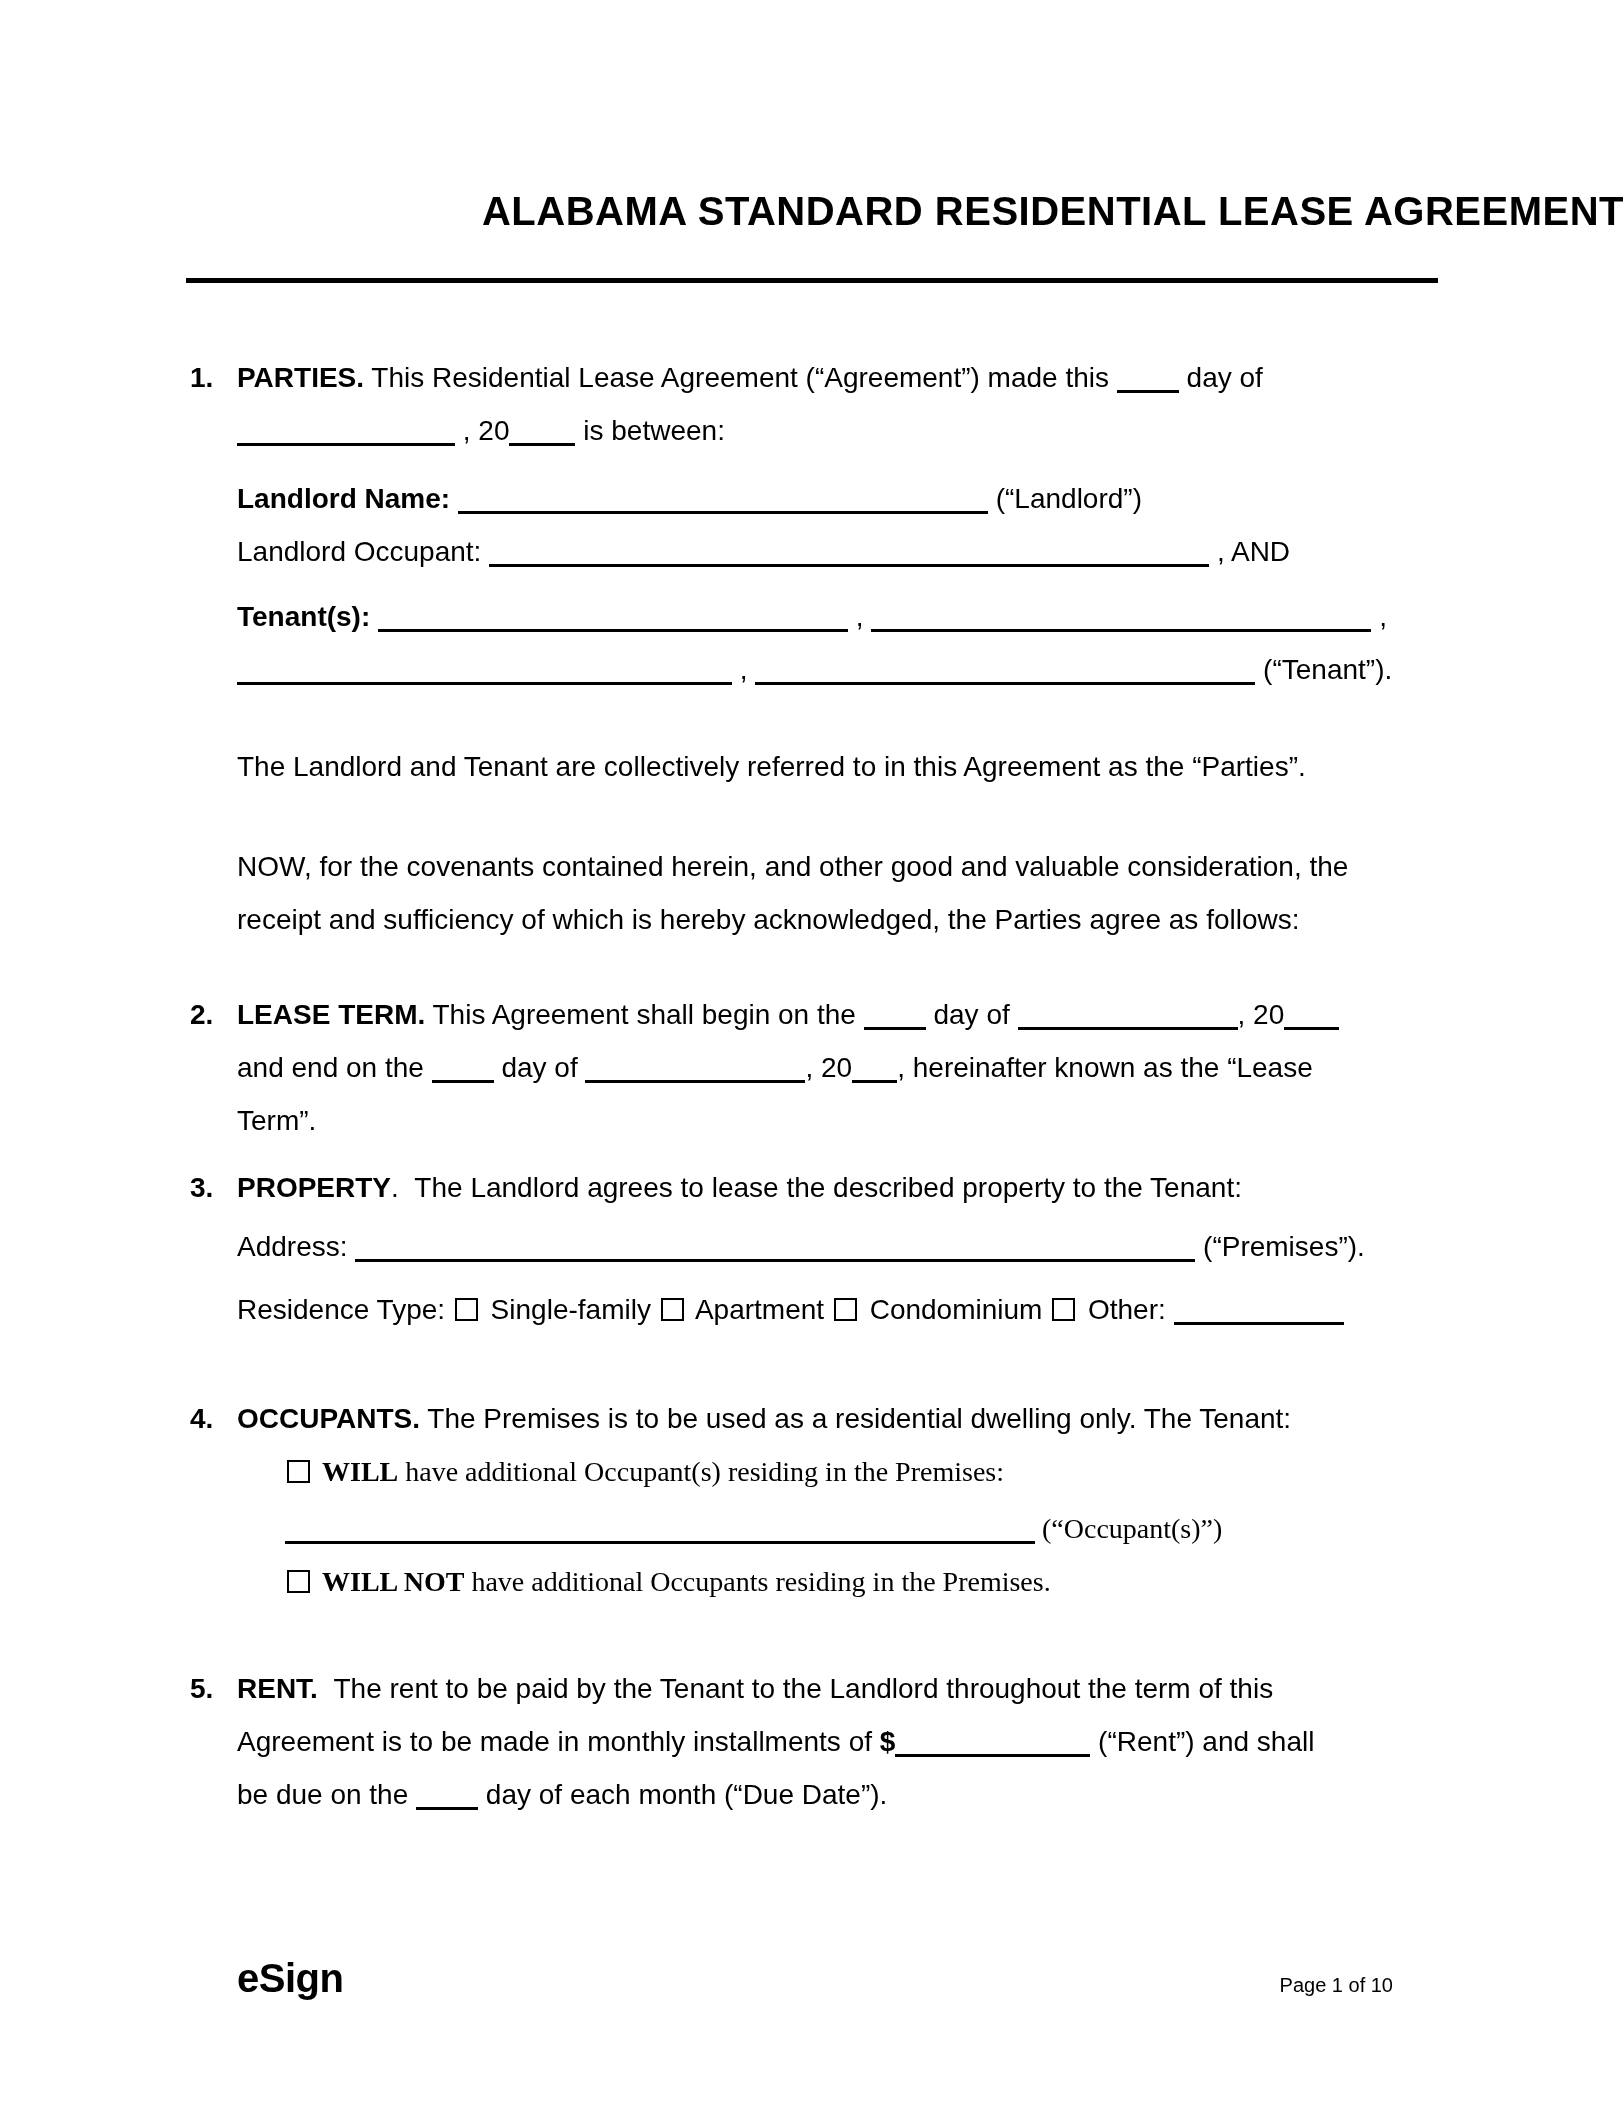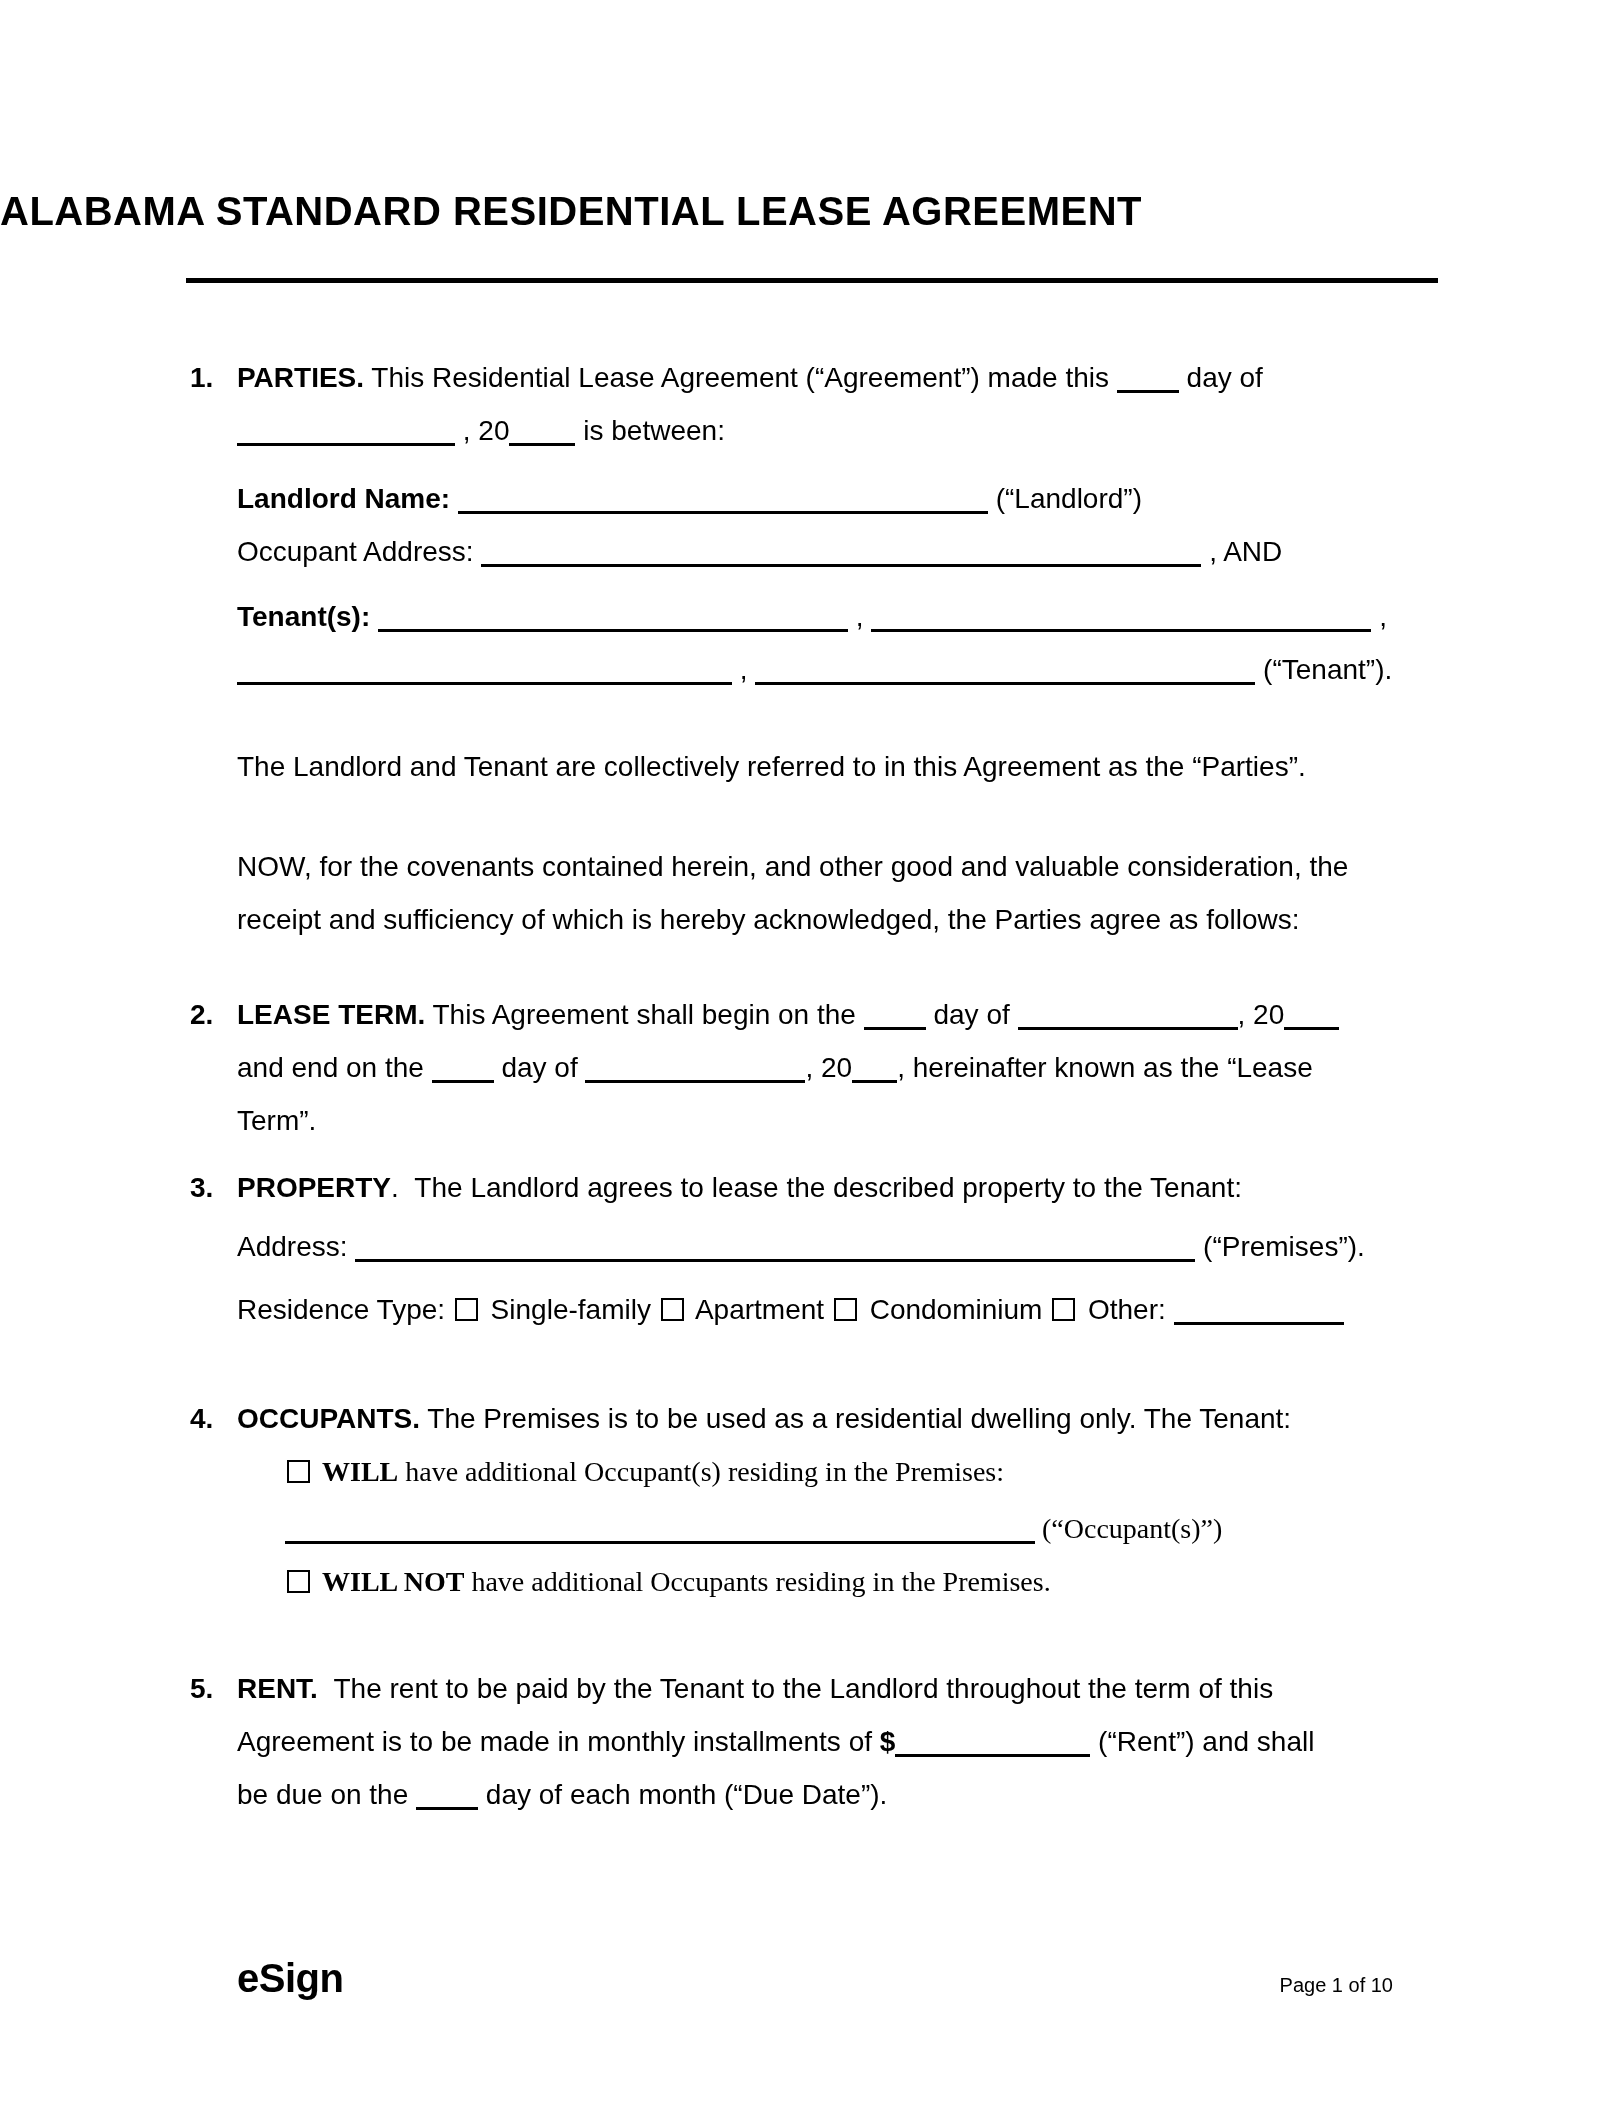--- a/index.html
+++ b/index.html
@@ -10,21 +10,21 @@
     color:#000;
   }
   .page {
     position:relative;
     width:1624px; height:2112px;
     background:#fff;
     overflow:hidden;
   }
   .title {
     margin-top:186px;
-    text-align:left;
+    text-align:right;
     font-size:40px;
     font-weight:bold;
     letter-spacing:0.5px;
     line-height:50px;
   }
   .divider {
     margin:42px 186px 0 186px;
     border-top:5px solid #000;
   }
   .doc {
@@ -80,21 +80,21 @@
 <body>
 
 <div class="page">
   <h1 class="title">ALABAMA STANDARD RESIDENTIAL LEASE AGREEMENT</h1>
   <div class="divider"></div>
   <div class="doc">
       <div class="line"><span class="num">1.</span><span class="b">PARTIES.</span><span> This Residential Lease Agreement (“Agreement”) made this </span><span class="blank" style="width: 62px;"></span><span> day of</span></div>
       <div class="line"><span class="blank" style="width: 218px;"></span><span> , 20</span><span class="blank" style="width: 66px;"></span><span> is between:</span></div>
       <div style="height: 15px;"></div>
       <div class="line"><span class="b">Landlord Name: </span><span class="blank" style="width: 530px;"></span><span> (“Landlord”)</span></div>
-      <div class="line"><span>Occupant Address: </span><span class="blank" style="width: 720px;"></span><span> , AND</span></div>
+      <div class="line"><span>Landlord Occupant: </span><span class="blank" style="width: 720px;"></span><span> , AND</span></div>
       <div style="height: 12px;"></div>
       <div class="line"><span class="b">Tenant(s): </span><span class="blank" style="width: 470px;"></span><span> , </span><span class="blank" style="width: 500px;"></span><span> ,</span></div>
       <div class="line"><span class="blank" style="width: 495px;"></span><span> , </span><span class="blank" style="width: 500px;"></span><span> (“Tenant”).</span></div>
       <div style="height: 44px;"></div>
       <div class="line"><span>The Landlord and Tenant are collectively referred to in this Agreement as the “Parties”.</span></div>
       <div style="height: 47px;"></div>
       <div class="line"><span>NOW, for the covenants contained herein, and other good and valuable consideration, the</span></div>
       <div class="line"><span>receipt and sufficiency of which is hereby acknowledged, the Parties agree as follows:</span></div>
       <div style="height: 42px;"></div>
       <div class="line"><span class="num">2.</span><span class="b">LEASE TERM.</span><span> This Agreement shall begin on the </span><span class="blank" style="width: 62px;"></span><span> day of </span><span class="blank" style="width: 220px;"></span><span>, 20</span><span class="blank" style="width: 55px;"></span></div>

